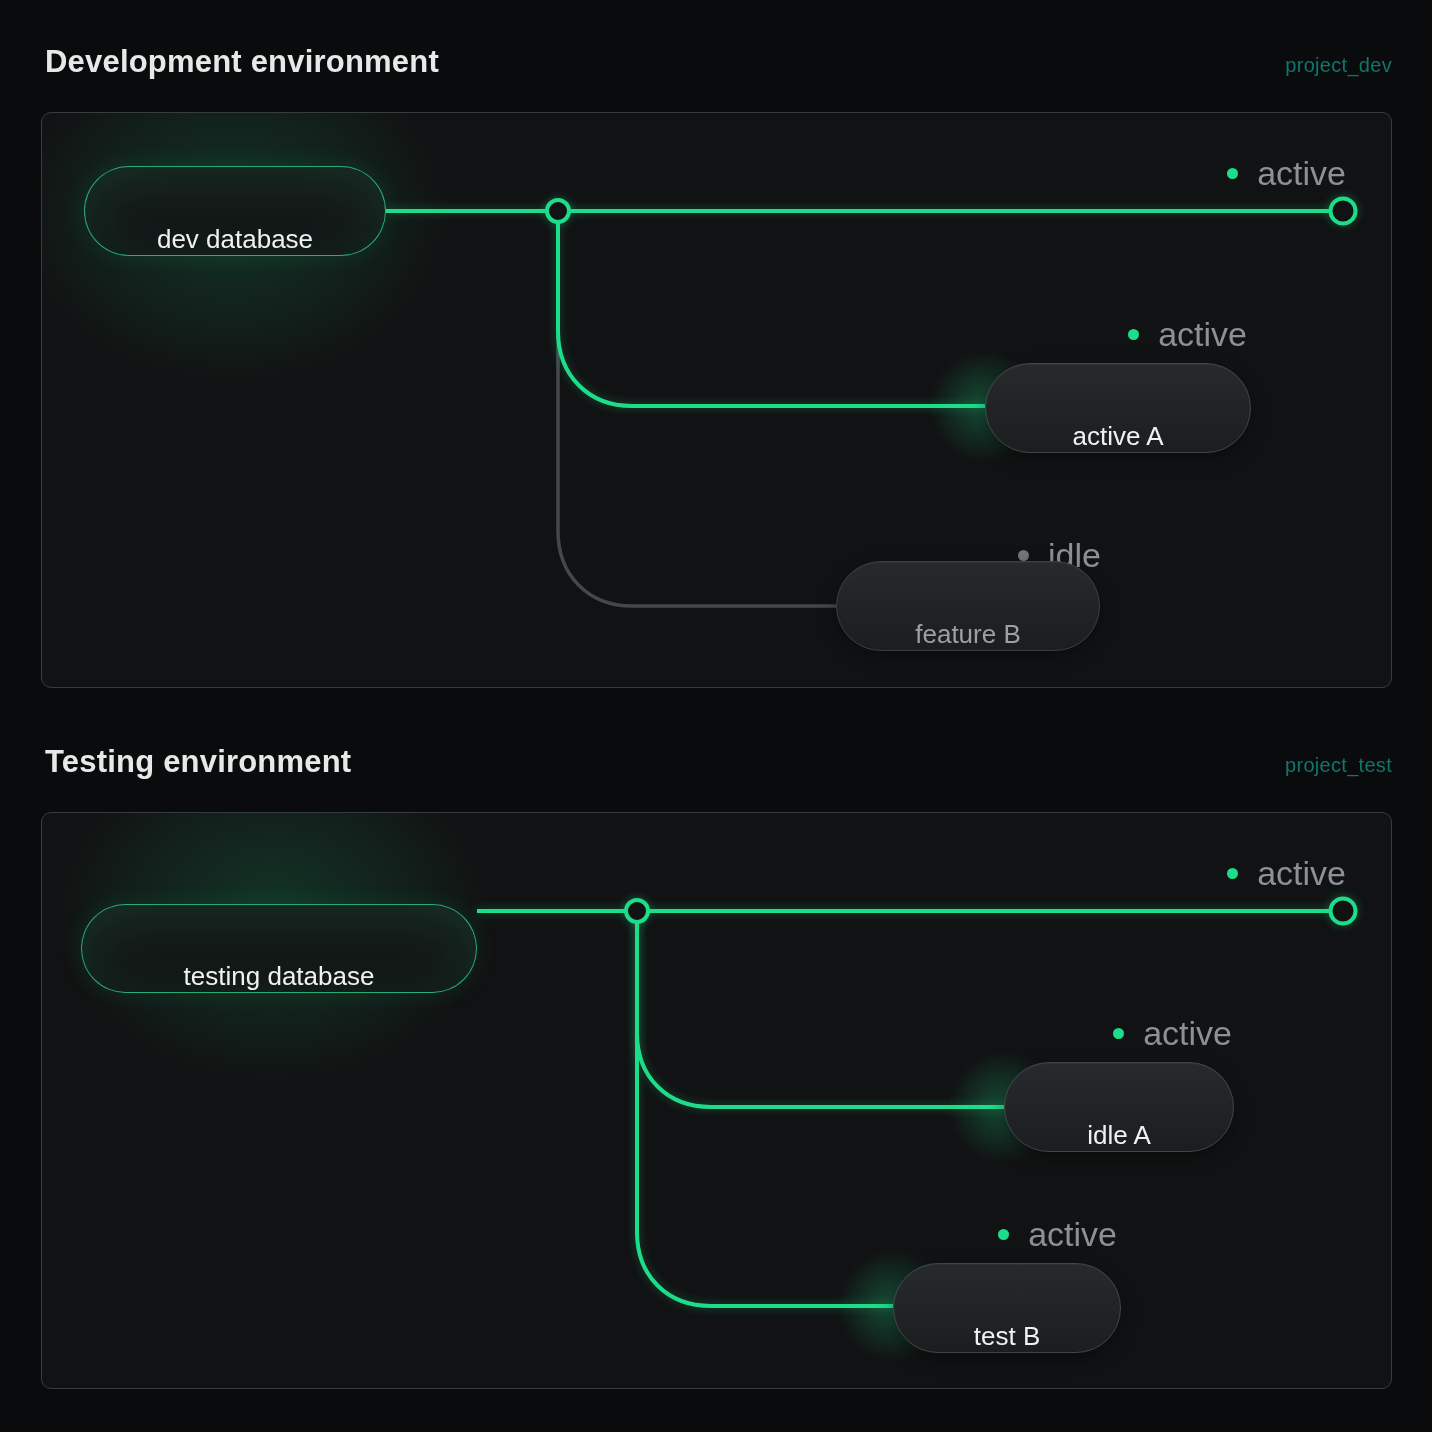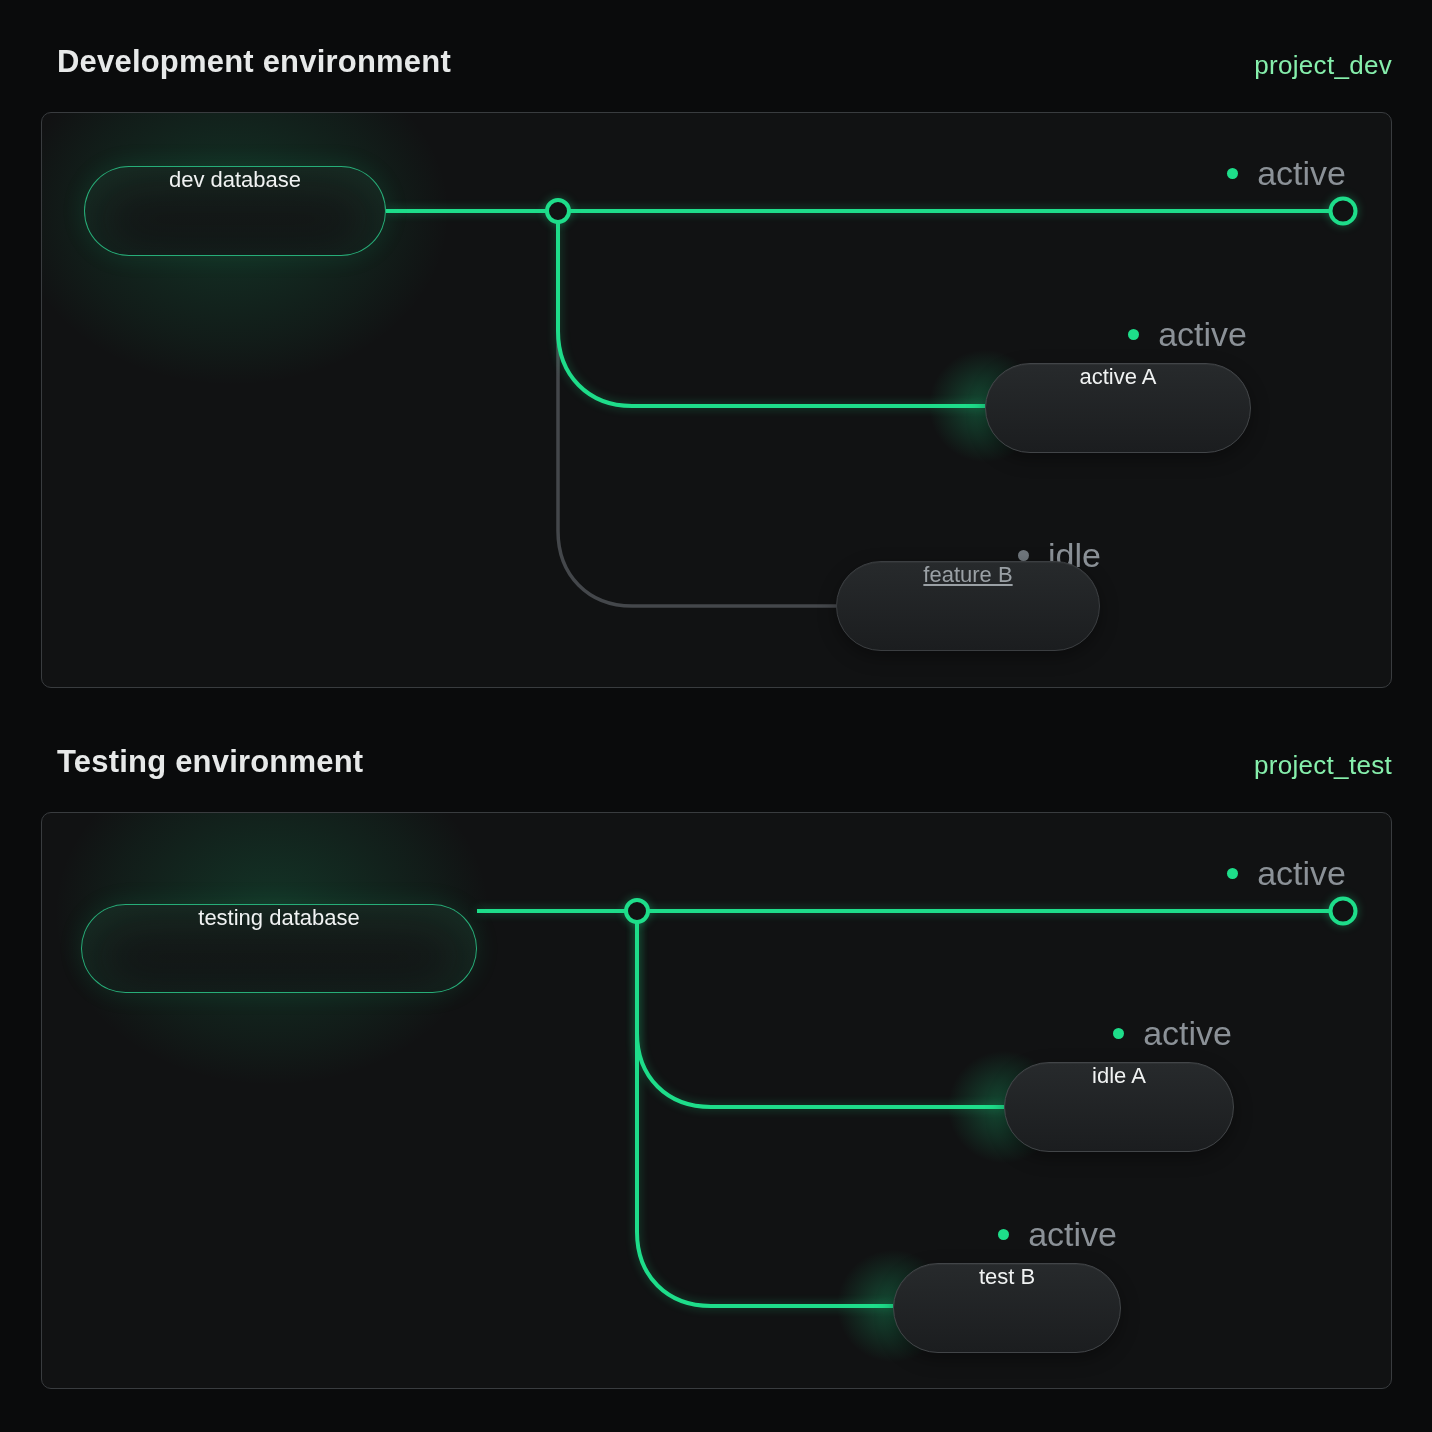--- a/index.html
+++ b/index.html
@@ -9,24 +9,24 @@
     -webkit-font-smoothing:antialiased;
   }
   .stage{position:absolute;inset:0;}
 
   
   .env-header{
     position:absolute;left:41px;width:1351px;height:40px;
     display:flex;align-items:center;justify-content:space-between;
   }
   .env-title{
-    font-size:31px;font-weight:700;color:#e7e9e9;letter-spacing:.2px;margin:16px;
+    font-size:31px;font-weight:700;color:#e7e9e9;letter-spacing:.2px;margin:4px;
   }
   .project-label{
-    font-size:26px;font-weight:400;color:#86efac;letter-spacing:.3px;margin-top:6px;
+    font-size:20px;font-weight:400;color:#0f766e;letter-spacing:.3px;margin-top:6px;
   }
 
   
   .panel{
     position:absolute;left:41px;width:1351px;
     background:#111213;
     border:1px solid #393c3f;
     border-radius:10px;
     box-sizing:border-box;
     overflow:hidden;
@@ -39,35 +39,35 @@
     width:580px;height:460px;
     background:radial-gradient(closest-side, rgba(30,221,136,0.17), rgba(30,221,136,0.05) 55%, transparent 75%);
   }
   .glow-junction{
     width:150px;height:150px;
     background:radial-gradient(closest-side, rgba(30,221,136,0.30), rgba(30,221,136,0.08) 55%, transparent 75%);
   }
 
   
   .pill{
-    position:absolute;display:flex;align-items:flex-start;justify-content:center;
+    position:absolute;display:flex;align-items:flex-end;justify-content:center;
     border-radius:60px;box-sizing:border-box;
-    font-size:22px;color:#f0f2f2;white-space:nowrap;
+    font-size:26px;color:#f0f2f2;white-space:nowrap;
   }
   .pill-db{
     background:linear-gradient(180deg,#161a19 0%,#121415 100%);
     border:1.5px solid rgba(42,200,138,0.85);
     box-shadow: inset 0 8px 56px rgba(30,221,136,0.12), 0 0 26px rgba(30,221,136,0.10);
   }
   .pill-branch{
     background:linear-gradient(180deg,#272a2c 0%,#1b1d1f 100%);
     border:1.5px solid #424548;
     box-shadow: inset 0 1px 0 rgba(255,255,255,0.04), 0 6px 18px rgba(0,0,0,0.35);
   }
-  .pill-idle{color:#9aa0a5;border-color:#3b3e41;text-decoration:underline;}
+  .pill-idle{color:#9aa0a5;border-color:#3b3e41;}
 
   
   .status{
     position:absolute;display:flex;align-items:center;gap:19px;height:28px;
     font-size:34px;color:#8b9197;
   }
   .status .dot{width:11px;height:11px;border-radius:50%;flex:0 0 auto;}
   .dot-active{background:#1edd8a;}
   .dot-idle{background:#70777d;}
 

